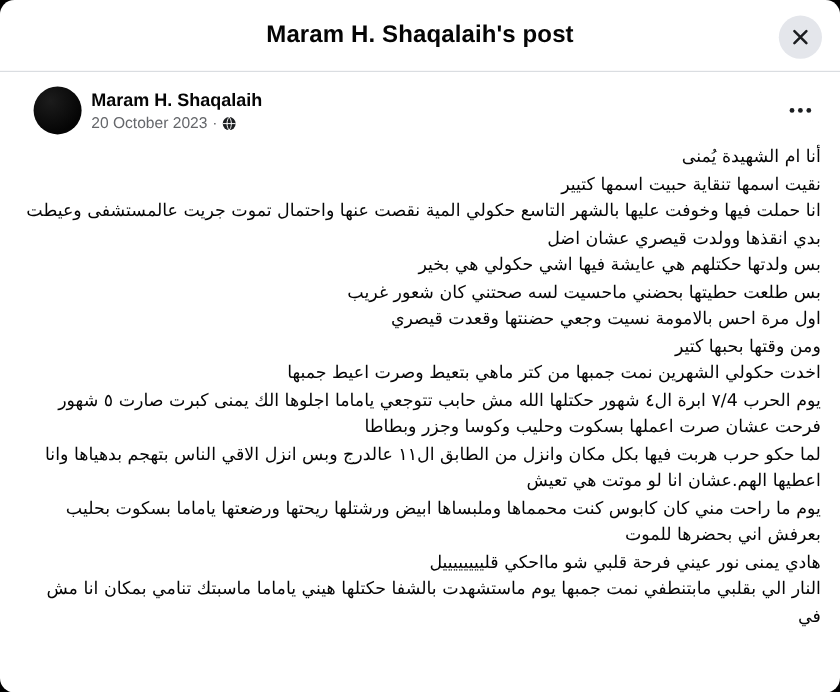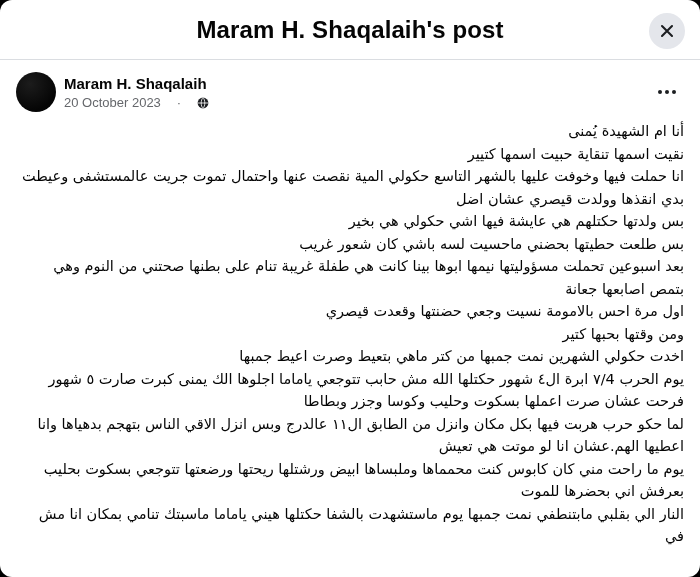--- a/index.html
+++ b/index.html
@@ -24,21 +24,21 @@
   .dialog-header {
     position: relative;
     height: 59px;
     display: flex;
     align-items: center;
     justify-content: center;
     border-bottom: 1px solid #dadde1;
   }
   .dialog-title {
     margin: 0;
-    font-size: 24px;
+    font-size: 20px;
     font-weight: bold;
     color: #050505;
     letter-spacing: 0.1px;
   }
   .close-btn {
     position: absolute;
     right: 15px;
     top: 13px;
     width: 36px;
     height: 36px;
@@ -48,21 +48,21 @@
     cursor: pointer;
     display: flex;
     align-items: center;
     justify-content: center;
     padding: 0;
   }
   
   .post-header {
     display: flex;
     align-items: center;
-    padding: 12px 16px 4px 16px;
+    padding: 12px 16px 4px 28px;
   }
   .avatar {
     width: 40px;
     height: 40px;
     border-radius: 50%;
     background: radial-gradient(circle at 35% 30%, #1c1c1c 0%, #050505 70%);
     flex: 0 0 40px;
     cursor: pointer;
   }
   .post-meta {
@@ -73,21 +73,21 @@
   .author-name {
     font-size: 15px;
     font-weight: bold;
     color: #050505;
     line-height: 19px;
     cursor: pointer;
   }
   .date-row {
     display: flex;
     align-items: center;
-    gap: 16px;
+    gap: 4px;
     margin-top: 2px;
     font-size: 13px;
     color: #65676b;
     line-height: 16px;
   }
   .date-link { cursor: pointer; }
   .more-btn {
     display: flex;
     align-items: center;
     gap: 3px;
@@ -148,24 +148,24 @@
       <span class="dot"></span>
       <span class="dot"></span>
     </div>
   </div>
 
   <div class="post-body" dir="rtl">
       <div class="post-line">أنا ام الشهيدة يُمنى</div>
       <div class="post-line">نقيت اسمها تنقاية حبيت اسمها كتيير</div>
       <div class="post-line">انا حملت فيها وخوفت عليها بالشهر التاسع حكولي المية نقصت عنها واحتمال تموت جريت عالمستشفى وعيطت بدي انقذها وولدت قيصري عشان اضل</div>
       <div class="post-line">بس ولدتها حكتلهم هي عايشة فيها اشي حكولي هي بخير</div>
-      <div class="post-line">بس طلعت حطيتها بحضني ماحسيت لسه باشي كان شعور غريب</div>
-      <div class="post-line">بعد اسبوعين تحملت مسؤوليتها نيمها ابوها بينا كانت هي طفلة غريبة تنام على بطنها صحتني من النوم وهي بتمص اصابعها جعانة</div>
+      <div class="post-line">بس طلعت حطيتها بحضني ماحسيت لسه صحتني كان شعور غريب</div>
       <div class="post-line">اول مرة احس بالامومة نسيت وجعي حضنتها وقعدت قيصري</div>
       <div class="post-line">ومن وقتها بحبها كتير</div>
       <div class="post-line">اخدت حكولي الشهرين نمت جمبها من كتر ماهي بتعيط وصرت اعيط جمبها</div>
       <div class="post-line">يوم الحرب ٧/4 ابرة ال٤ شهور حكتلها الله مش حابب تتوجعي ياماما اجلوها الك يمنى كبرت صارت ٥ شهور فرحت عشان صرت اعملها بسكوت وحليب وكوسا وجزر وبطاطا</div>
       <div class="post-line">لما حكو حرب هربت فيها بكل مكان وانزل من الطابق ال١١ عالدرج وبس انزل الاقي الناس بتهجم بدهياها وانا اعطيها الهم.عشان انا لو موتت هي تعيش</div>
-      <div class="post-line">يوم ما راحت مني كان كابوس كنت محمماها وملبساها ابيض ورشتلها ريحتها ورضعتها تتوجعي بسكوت بحليب بعرفش اني بحضرها للموت</div>
+      <div class="post-line">يوم ما راحت مني كان كابوس كنت محمماها وملبساها ابيض ورشتلها ريحتها ورضعتها ياماما بسكوت بحليب بعرفش اني بحضرها للموت</div>
+      <div class="post-line">هادي يمنى نور عيني فرحة قلبي شو مااحكي قلييييييييل</div>
       <div class="post-line">النار الي بقلبي مابتنطفي نمت جمبها يوم ماستشهدت بالشفا حكتلها هيني ياماما ماسبتك تنامي بمكان انا مش في</div>
     </div>
 
 </div>
 
 </body></html>

